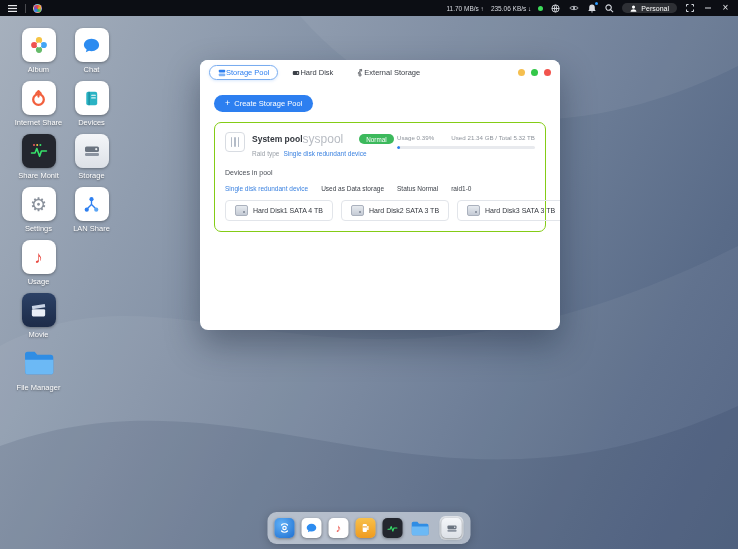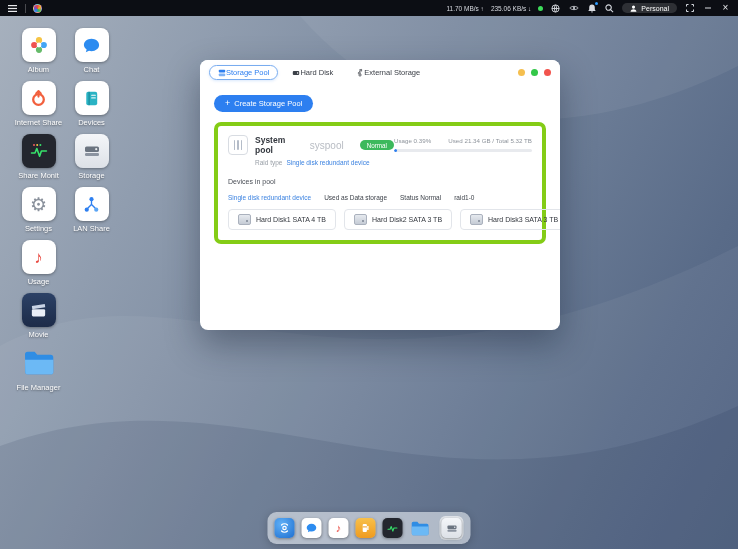--- a/index.html
+++ b/index.html
@@ -53,28 +53,28 @@
   .win-header{display:flex;align-items:center;height:25px;padding:0 9px;gap:5px;background:#fff}
   .tab{display:flex;align-items:center;gap:0;font-size:7.5px;color:#3c4048;padding:2px 8px;border-radius:10px;border:1px solid transparent;cursor:pointer;white-space:nowrap}
   .tab.active{border-color:#79acef;color:#2d7ff0;box-shadow:0 1px 3px rgba(45,127,240,.18)}
   .win-dots{margin-left:auto;display:flex;gap:6px;align-items:center}
   .dot{width:7px;height:7px;border-radius:50%;cursor:pointer}
   .dot-y{background:#f5bf4f}.dot-g{background:#33c748}.dot-r{background:#f2544d}
   .win-body{padding:7px 14px}
   .create-btn{display:inline-flex;align-items:center;gap:4px;background:#2d7ff0;color:#fff;font-size:7.5px;padding:4px 11px;border-radius:10px;border:none;cursor:pointer;font-family:inherit}
   .plus{font-size:9px;line-height:7px}
 
-  .pool-card{margin-top:10px;border:4px solid #84cc16;border-radius:7px;padding:9px 10px 10px}
+  .pool-card{margin-top:10px;border:1px solid #84cc16;border-radius:7px;padding:9px 10px 10px}
   .pool-head{display:flex;align-items:flex-start}
   .pool-icon{flex:none;width:20px;height:20px;border:1px solid #d8dce2;border-radius:4px;display:flex;align-items:center;justify-content:center;gap:2px;padding:4px 5px;background:#fff}
   .pool-icon i{display:block;width:2.6px;height:100%;background:#b4bcc8;border-radius:1px}
   .pool-info{margin-left:7px;min-width:0}
   .pool-title-row{display:flex;align-items:center}
   .pool-name{font-size:8.5px;font-weight:bold;color:#33373e}
-  .pool-code{font-size:10px;color:#b8bcc3;margin-left:5px}
+  .pool-code{font-size:12px;color:#b8bcc3;}
   .badge{background:#3cb95c;color:#fff;font-size:6.3px;padding:1.5px 7px;border-radius:8px;margin-left:16px}
   .raid-row{display:flex;gap:4px;font-size:6.5px;margin-top:4px;white-space:nowrap}
   .raid-label{color:#9aa0a8}
   .raid-value{color:#3b82e0;cursor:pointer}
   .usage{margin-left:auto;width:138px;flex:none;padding-top:2px}
   .usage-row{display:flex;justify-content:space-between;font-size:6.2px;color:#8d939b;white-space:nowrap}
   .bar{height:3px;background:#e8eaee;border-radius:2px;margin-top:5px;overflow:hidden}
   .bar-fill{height:100%;width:0;background:#2d7ff0;border-radius:2px}
   .devices-heading{font-size:7px;color:#4a4f57;margin-top:12px}
   .props{display:flex;gap:13px;font-size:6.5px;margin-top:9px;color:#3a3f47;white-space:nowrap}

